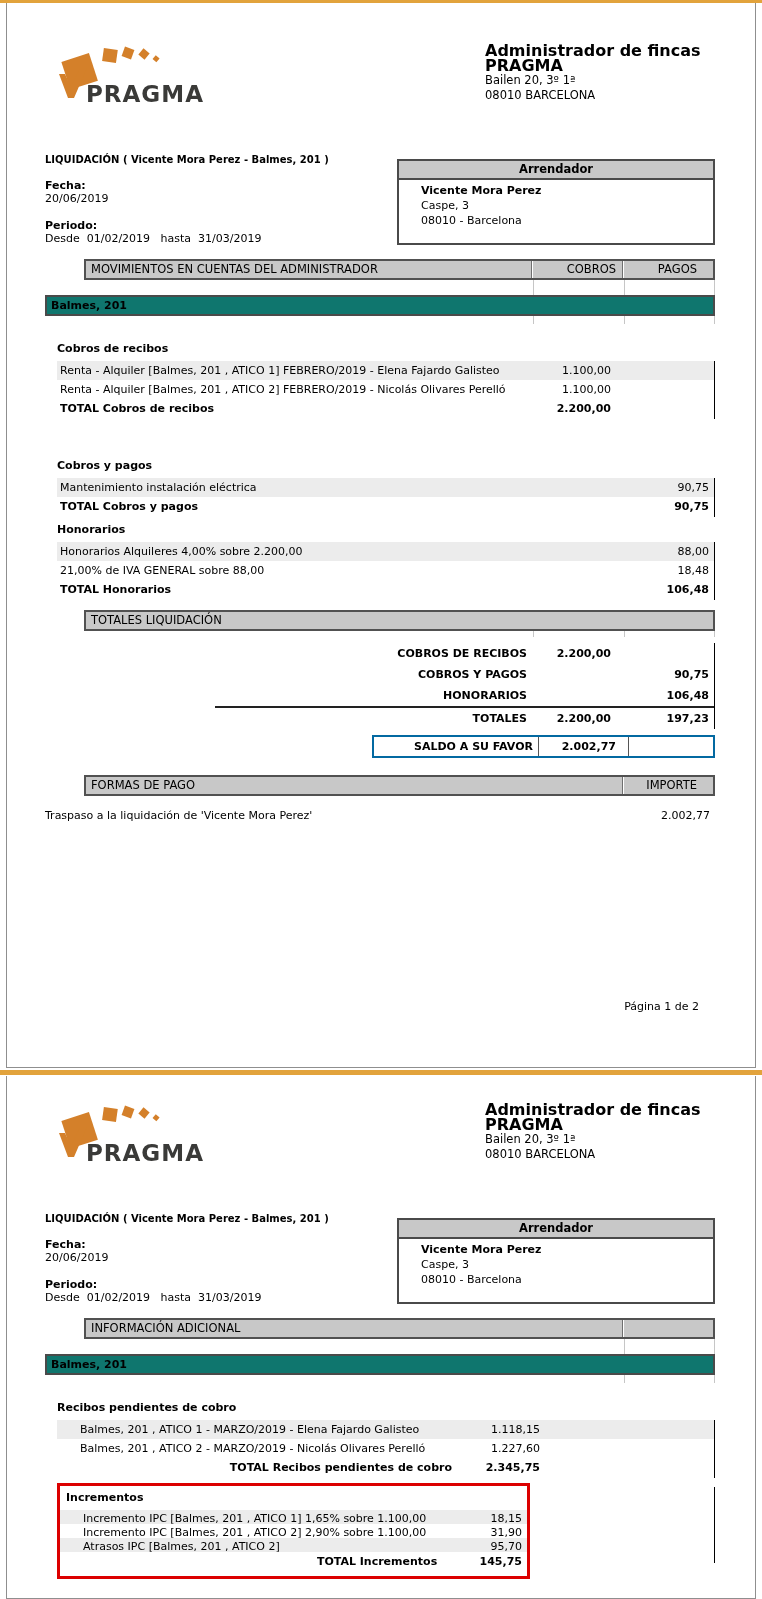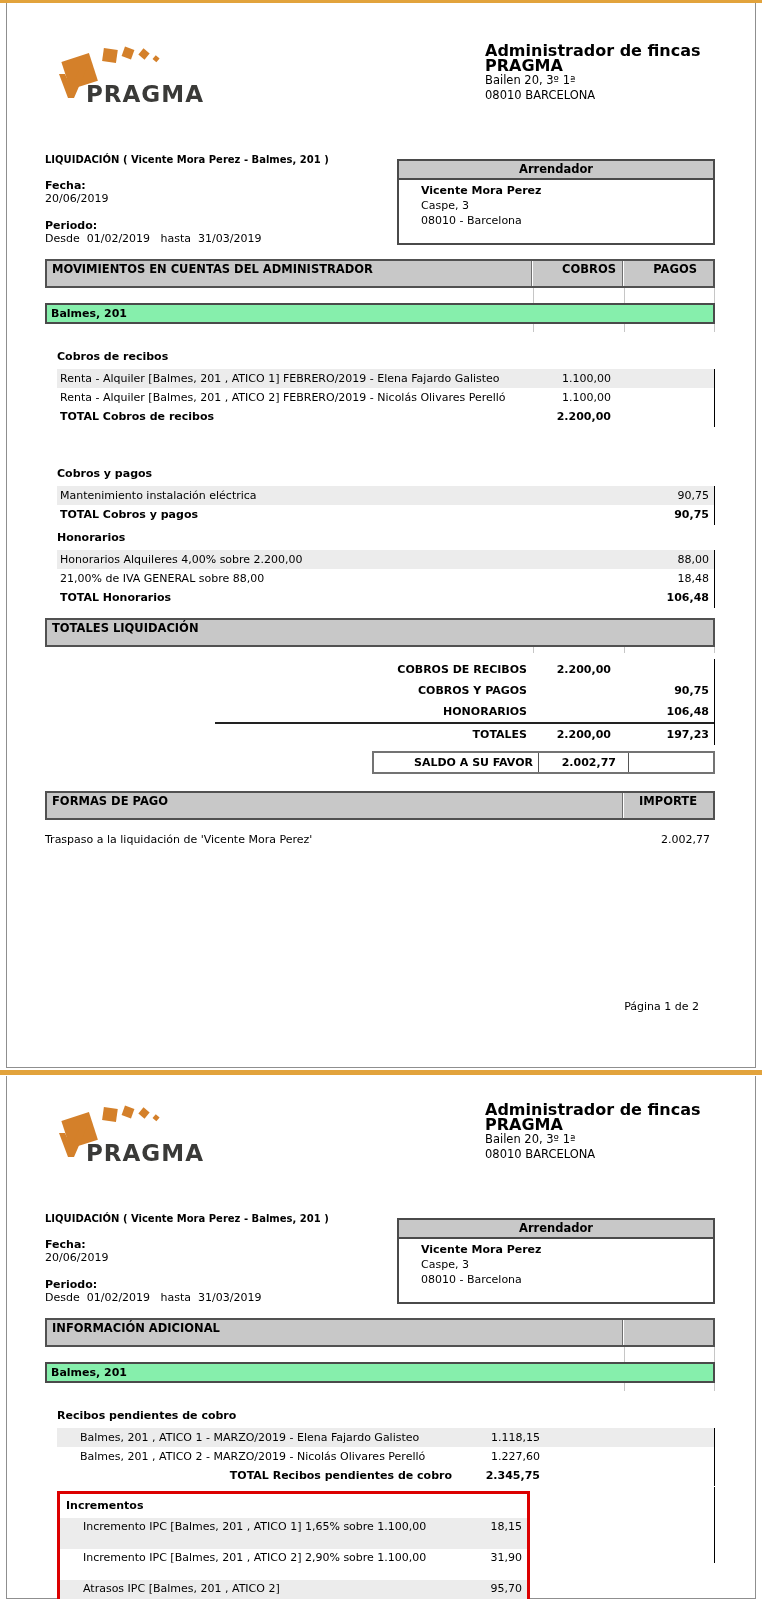--- a/index.html
+++ b/index.html
@@ -33,54 +33,54 @@
   .ititle{font-weight:bold;font-size:10px;}
   .irow{margin-top:14px;display:flex;flex-direction:column;}
   .ilabel{font-weight:bold;width:62px;}
   .ival{white-space:pre;}
   .abox{width:318px;border:2px solid #4A4A4A;box-sizing:border-box;margin-top:5px;}
   .abox-h{background:#C8C8C8;border-bottom:2px solid #4A4A4A;text-align:center;font-weight:bold;height:17px;line-height:17px;font-size:11.5px;}
   .abox-b{padding:3px 6px 7px 22px;line-height:15px;}
   .abox-name{font-weight:bold;}
 
   
-  .bar{margin-top:14px;background:#C8C8C8;border:2px solid #515151;display:flex;height:29px;line-height:17px;box-sizing:border-box;font-weight:bold;font-size:11.5px;}
+  .bar{margin-top:14px;background:#C8C8C8;border:2px solid #515151;display:flex;height:21px;line-height:17px;box-sizing:border-box;font-weight:normal;font-size:11.5px;margin-left:39px;}
   .bar-title{flex:1;padding-left:5px;}
   .bar-cell{width:91px;text-align:right;border-left:1px solid #6F6F6F;box-shadow:inset 1px 0 0 #fff;padding-right:6px;box-sizing:border-box;}
   .bar-cell.pagos{padding-right:16px;}
   .bar-cell.importe{padding-right:16px;}
 
   
   .guides{position:relative;}
   .g15{height:15px;} .g8{height:8px;} .g6{height:6px;}
   .guide{position:absolute;top:0;bottom:0;width:1px;background:#C6C6C6;}
   .gx1{left:488px;} .gx2{left:579px;} .gx3{left:669px;}
 
   
-  .pbox{border:2px solid #4A4A4A;height:21px;line-height:17px;font-weight:bold;padding-left:4px;box-sizing:border-box;background:#86efac;}
+  .pbox{border:2px solid #4A4A4A;height:21px;line-height:17px;font-weight:bold;padding-left:4px;box-sizing:border-box;background:#0f766e;}
 
   
   .dtable{margin-left:12px;}
   .mt18{margin-top:18px;} .mt40{margin-top:40px;} .mt6{margin-top:6px;}
   .dhead{font-weight:bold;margin-bottom:3px;height:16px;}
   .drows{border-right:1px solid #000;}
   .row{display:flex;height:19px;line-height:19px;}
   .row.alt{background:#ECECEC;}
   .c-desc{flex:1;padding-left:3px;white-space:nowrap;overflow:hidden;}
   .c-cob{width:91px;text-align:right;box-sizing:border-box;padding-right:12px;}
   .c-pag{width:91px;text-align:right;box-sizing:border-box;padding-right:5px;}
   .trow{font-weight:bold;height:20px;line-height:20px;display:flex;}
   .trow .c-desc{padding-right:5px;}
 
   
   .totwrap{border-right:1px solid #000;margin-left:12px;margin-top:6px;}
   .totrow{display:flex;height:21px;line-height:21px;font-weight:bold;}
   .totrow .c-desc{text-align:right;padding-right:5px;}
   .totrule{border-top:2px solid #222;margin-left:158px;}
-  .saldo{margin-left:327px;margin-top:6px;width:343px;border:2px solid #737373;display:flex;height:23px;line-height:19px;font-weight:bold;box-sizing:border-box;}
+  .saldo{margin-left:327px;margin-top:6px;width:343px;border:2px solid #0369a1;display:flex;height:23px;line-height:19px;font-weight:bold;box-sizing:border-box;}
   .saldo-label{width:159px;text-align:right;padding-right:5px;}
   .saldo-val{width:91px;border-left:1px solid #555;border-right:1px solid #555;text-align:right;padding-right:12px;box-sizing:border-box;}
   .saldo-empty{flex:1;}
 
   
   .formas-row{display:flex;height:20px;line-height:20px;margin-top:10px;}
   .formas-desc{flex:1;}
   .formas-imp{width:91px;text-align:right;box-sizing:border-box;padding-right:5px;}
 
   .pagenum{position:absolute;top:997px;right:56px;}
@@ -90,21 +90,21 @@
   .p2row.alt{background:#ECECEC;}
   .c2-desc{width:383px;padding-left:3px;box-sizing:border-box;white-space:nowrap;overflow:hidden;margin-left:20px;}
   .c2-amt{width:85px;text-align:right;padding-right:5px;box-sizing:border-box;}
   .c2-fill{flex:1;}
   .p2trow{font-weight:bold;height:20px;line-height:20px;display:flex;}
   .p2trow .c2-desc{text-align:right;padding-right:8px;}
 
   .redbox{margin-left:12px;margin-top:5px;width:473px;border:3px solid #DC0000;box-sizing:border-box;padding:5px 0 4px 0;}
   .redbox .dhead{padding-left:6px;}
   .redbox .c2-desc{width:380px;}
-  .redbox .p2row{height:31px;line-height:18px;}
+  .redbox .p2row{height:14px;line-height:18px;}
   .vline{position:absolute;left:707px;top:411px;height:76px;width:1px;background:#000;}
 </style>
 </head>
 <body>
 
 <div class="goldbar"></div>
 
 <div class="wrap">
 
 <div class="page page1">

